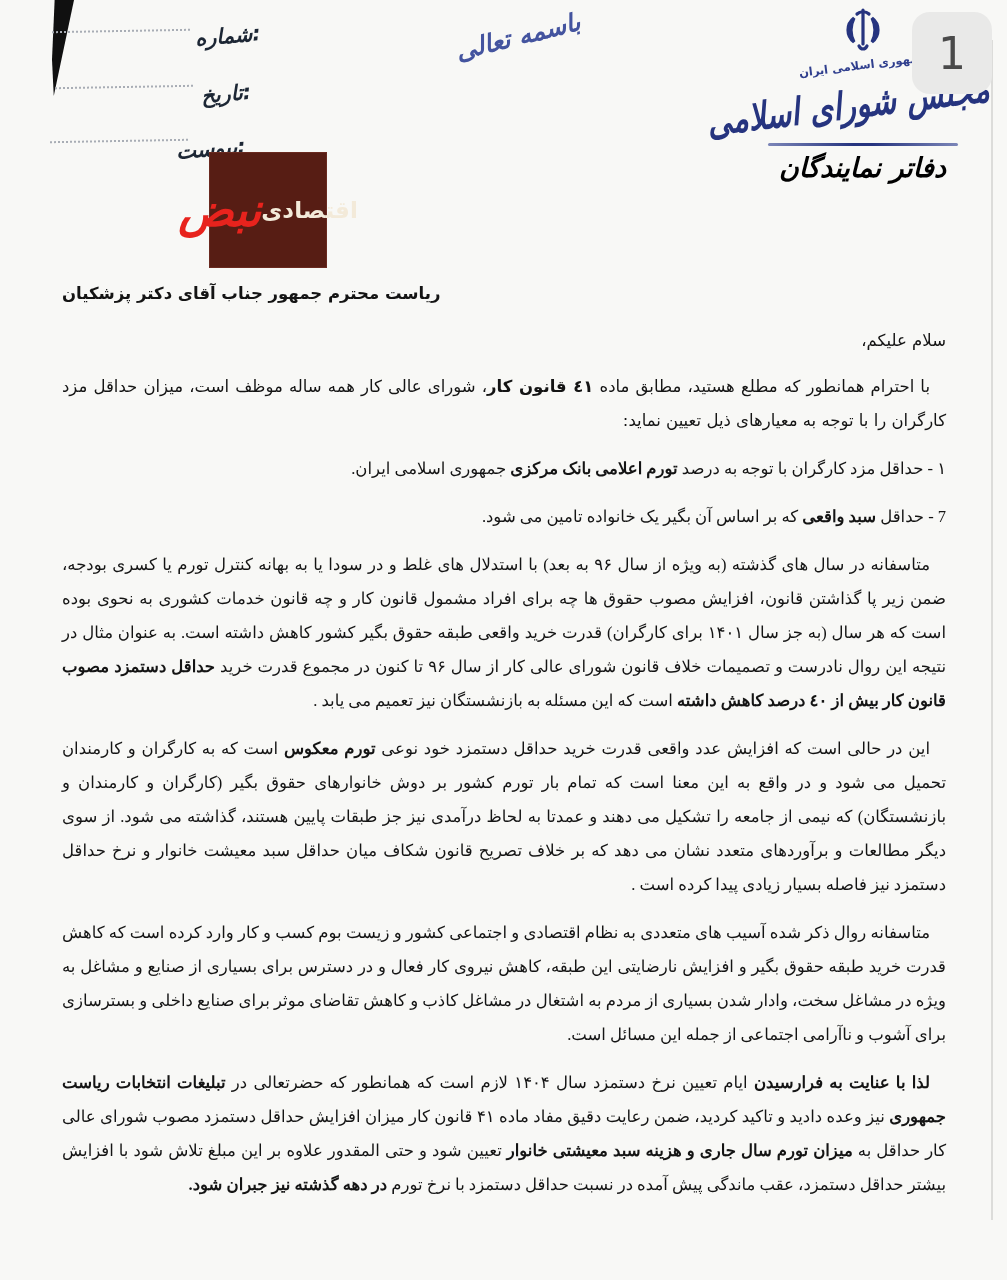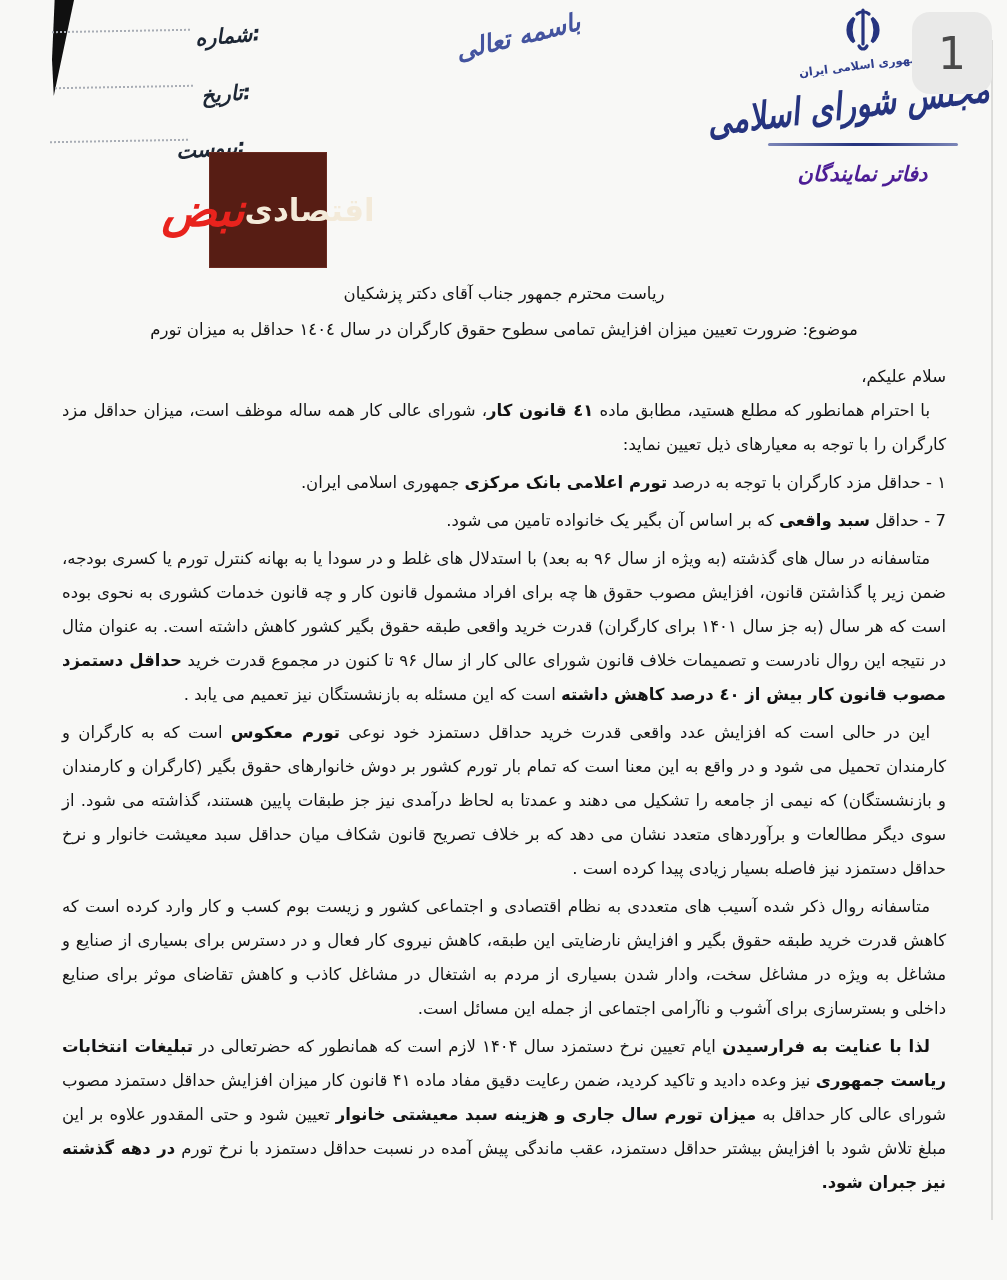--- a/index.html
+++ b/index.html
@@ -88,25 +88,25 @@
     white-space: nowrap;
   }
   .lh-divider {
     width: 190px;
     height: 3px;
     margin: 22px auto 0 auto;
     background: linear-gradient(to right, #7c86b8 0%, #26347f 45%, #26347f 55%, #7c86b8 100%);
     border-radius: 2px;
   }
   .lh-office {
-    font-size: 21px;
-    font-weight: 700;
-    font-style: italic;
-    color: #4c1d95;
-    margin-top: 16px;
+    font-size: 27px;
+    font-weight: 700;
+    font-style: italic;
+    color: #000000;
+    margin-top: 6px;
   }
 
   
   .page-badge {
     position: absolute;
     left: 912px; top: 12px;
     width: 80px; height: 82px;
     background: #e9e9e8;
     border-radius: 18px;
     display: flex;
@@ -129,49 +129,49 @@
   }
   .wm-top {
     font-size: 46px;
     font-weight: 700;
     font-style: italic;
     color: #e8231d;
     line-height: 1;
     direction: rtl;
   }
   .wm-bottom {
-    font-size: 31px;
+    font-size: 23px;
     font-weight: 700;
     color: #f3ead9;
     margin-top: 0;
     direction: rtl;
   }
 
   
   .letter {
     position: absolute;
     left: 62px; top: 276px;
     width: 884px;
     direction: rtl;
     font-size: 16.5px;
     line-height: 34px;
     color: #141414;
     text-align: justify;
   }
   .addressee, .subject {
-    font-weight: 400;
-    text-align: center;
+    font-weight: 700;
+    text-align: left;
     line-height: 36px;
   }
   .salutation {
     margin-top: 12px;
     text-align: right;
   }
-  .para { margin-top: 0; text-indent: 16px; }
-  .para + .para { margin-top: 4px; }
+  .para { margin-top: 12px; text-indent: 16px; }
+  .para + .para { margin-top: 14px; font-family: Liberation Serif, serif; }
   .para.no-indent { text-indent: 0; }
   .bold { font-weight: 700; }
 </style>
 </head>
 <body>
 
 <div class="page">
 
   <div class="corner-wedge"></div>
   <div class="scan-edge"></div>
@@ -205,21 +205,20 @@
 
   <div class="page-badge">1</div>
 
   <div class="watermark">
     <div class="wm-top">نبض</div>
     <div class="wm-bottom">اقتصادی</div>
   </div>
 
   <div class="letter">
     <div class="addressee">ریاست محترم جمهور جناب آقای دکتر پزشکیان</div>
-    <div class="subject">موضوع: ضرورت تعیین میزان افزایش تمامی سطوح حقوق کارگران در سال ١٤٠٤ حداقل به میزان تورم</div>
     <div class="salutation">سلام علیکم،</div>
     <div>
         <p class="para"><span>با احترام همانطور که مطلع هستید، مطابق ماده </span><span class="bold">٤١ قانون کار</span><span>، شورای عالی کار همه ساله موظف است، میزان حداقل مزد کارگران را با توجه به معیارهای ذیل تعیین نماید:</span></p>
         <p class="para no-indent"><span>١ - حداقل مزد کارگران با توجه به درصد </span><span class="bold">تورم اعلامی بانک مرکزی</span><span> جمهوری اسلامی ایران.</span></p>
         <p class="para no-indent"><span>7 - حداقل </span><span class="bold">سبد واقعی</span><span> که بر اساس آن بگیر یک خانواده تامین می شود.</span></p>
         <p class="para"><span>متاسفانه در سال های گذشته (به ویژه از سال ۹۶ به بعد) با استدلال های غلط و در سودا یا به بهانه کنترل تورم یا کسری بودجه، ضمن زیر پا گذاشتن قانون، افزایش مصوب حقوق ها چه برای افراد مشمول قانون کار و چه قانون خدمات کشوری به نحوی بوده است که هر سال (به جز سال  ۱۴۰۱ برای کارگران)  قدرت خرید واقعی طبقه حقوق بگیر کشور کاهش داشته است. به عنوان مثال در نتیجه این روال نادرست و تصمیمات خلاف قانون شورای عالی کار از سال ۹۶ تا کنون در مجموع قدرت خرید </span><span class="bold">حداقل دستمزد مصوب قانون کار بیش از ٤٠ درصد کاهش داشته</span><span> است که این مسئله به بازنشستگان نیز تعمیم می یابد .</span></p>
         <p class="para"><span>این در حالی است که افزایش عدد واقعی قدرت خرید حداقل دستمزد خود نوعی </span><span class="bold">تورم معکوس</span><span> است که به کارگران و کارمندان تحمیل می شود و در واقع به این معنا است که تمام بار تورم کشور بر دوش خانوارهای حقوق بگیر (کارگران و کارمندان و بازنشستگان) که نیمی از جامعه را تشکیل می دهند و عمدتا به لحاظ درآمدی نیز جز طبقات پایین هستند، گذاشته می شود. از سوی دیگر مطالعات و برآوردهای متعدد نشان می دهد که بر خلاف تصریح قانون شکاف میان حداقل سبد معیشت خانوار و نرخ حداقل دستمزد نیز فاصله بسیار زیادی پیدا کرده است .</span></p>
         <p class="para"><span>متاسفانه روال ذکر شده آسیب های متعددی به نظام اقتصادی و اجتماعی کشور و زیست بوم کسب و کار وارد کرده است که کاهش قدرت خرید طبقه حقوق بگیر و افزایش نارضایتی این طبقه، کاهش نیروی کار فعال و در دسترس برای بسیاری از صنایع و مشاغل به ویژه در مشاغل سخت، وادار شدن بسیاری از مردم به اشتغال در مشاغل کاذب و کاهش تقاضای موثر برای صنایع داخلی و بسترسازی برای آشوب و ناآرامی اجتماعی از جمله این مسائل است.</span></p>
         <p class="para"><span class="bold">لذا با عنایت به فرارسیدن</span><span> ایام تعیین نرخ دستمزد سال ۱۴۰۴ لازم است که همانطور که حضرتعالی در </span><span class="bold">تبلیغات انتخابات ریاست جمهوری</span><span> نیز وعده دادید و تاکید کردید، ضمن رعایت دقیق مفاد ماده ۴۱ قانون کار میزان افزایش حداقل دستمزد مصوب شورای عالی کار حداقل به </span><span class="bold">میزان تورم سال جاری و هزینه سبد معیشتی خانوار</span><span> تعیین شود و حتی المقدور علاوه بر این مبلغ تلاش شود با افزایش بیشتر حداقل دستمزد، عقب ماندگی پیش آمده در نسبت حداقل دستمزد با نرخ تورم </span><span class="bold">در دهه گذشته نیز جبران شود.</span></p>
       </div>

